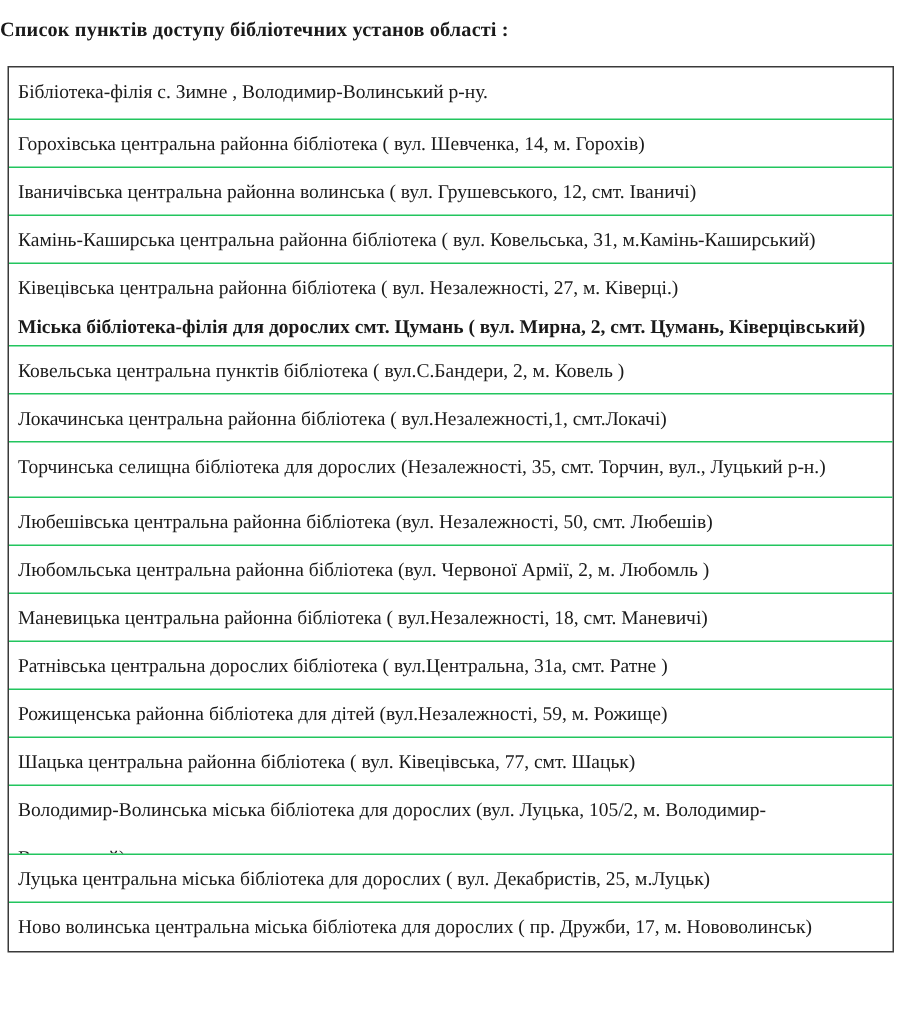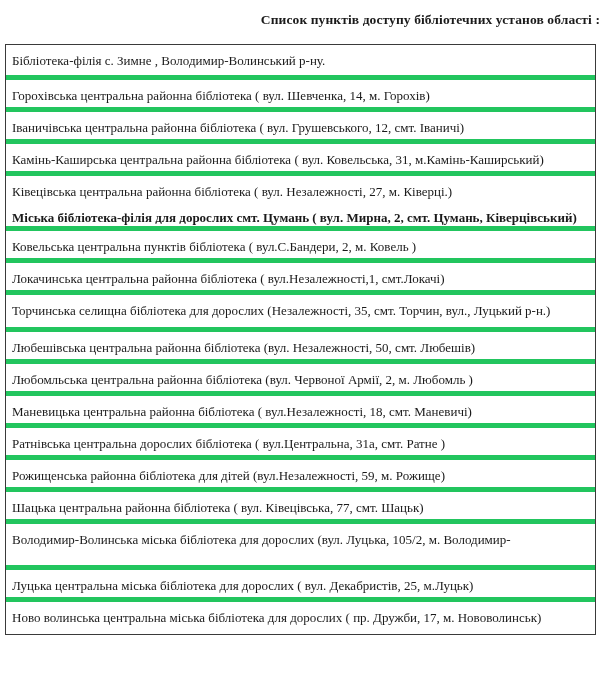--- a/index.html
+++ b/index.html
@@ -3,29 +3,29 @@
 <meta charset="utf-8">
 <style>
   html, body { margin: 0; padding: 0; background: #ffffff; }
   body {
     width: 600px; height: 688px; position: relative; overflow: hidden;
     font-family: "Liberation Serif", "DejaVu Serif", serif;
     color: #1a1a1a;
   }
   .title {
     position: absolute; left: 0; top: 12px; width: 600px;
-    text-align: right; font-weight: bold; font-size: 13.5px;
+    text-align: left; font-weight: bold; font-size: 13.5px;
     letter-spacing: 0.1px;
   }
   .table {
     position: absolute; left: 5px; top: 44px; width: 591px;
     border: 1px solid #3a3a3a; box-sizing: border-box;
   }
   .row {
-    border-bottom: 5px solid #22c55e;
+    border-bottom: 1px solid #22c55e;
     box-sizing: border-box;
     padding: 6px 0 0 6px;
     font-size: 13px; line-height: 20px;
     white-space: nowrap; overflow: hidden;
   }
   .row:last-child { border-bottom: none; }
   .row .line { display: block; }
   .row.multi .line + .line { margin-top: 6px; font-weight: bold; }
   .row.wrap .line + .line { margin-top: 12px; }
 </style>
@@ -35,21 +35,21 @@
 <div class="title">Список пунктів доступу бібліотечних установ області :</div>
 
 <div class="table">
   <div class="row" style="height:35px">
     <span class="line">Бібліотека-філія  с. Зимне , Володимир-Волинський р-ну.</span>
   </div>
   <div class="row" style="height:32px">
     <span class="line">Горохівська центральна районна бібліотека    ( вул. Шевченка, 14, м. Горохів)</span>
   </div>
   <div class="row" style="height:32px">
-    <span class="line">Іваничівська центральна  районна бібліотека  (  вул. Грушевського, 12, смт. Іваничі)</span>
+    <span class="line">Іваничівська центральна  районна волинська  (  вул. Грушевського, 12, смт. Іваничі)</span>
   </div>
   <div class="row" style="height:32px">
     <span class="line">Камінь-Каширська центральна районна бібліотека  ( вул. Ковельська, 31, м.Камінь-Каширський)</span>
   </div>
   <div class="row multi" style="height:55px">
     <span class="line">Ківецівська центральна районна бібліотека  ( вул. Незалежності, 27, м. Ківерці.)</span>
     <span class="line">Міська бібліотека-філія  для дорослих смт. Цумань ( вул. Мирна, 2, смт. Цумань, Ківерцівський)</span>
   </div>
   <div class="row" style="height:32px">
     <span class="line">Ковельська центральна пунктів бібліотека  ( вул.С.Бандери, 2, м. Ковель )</span>

